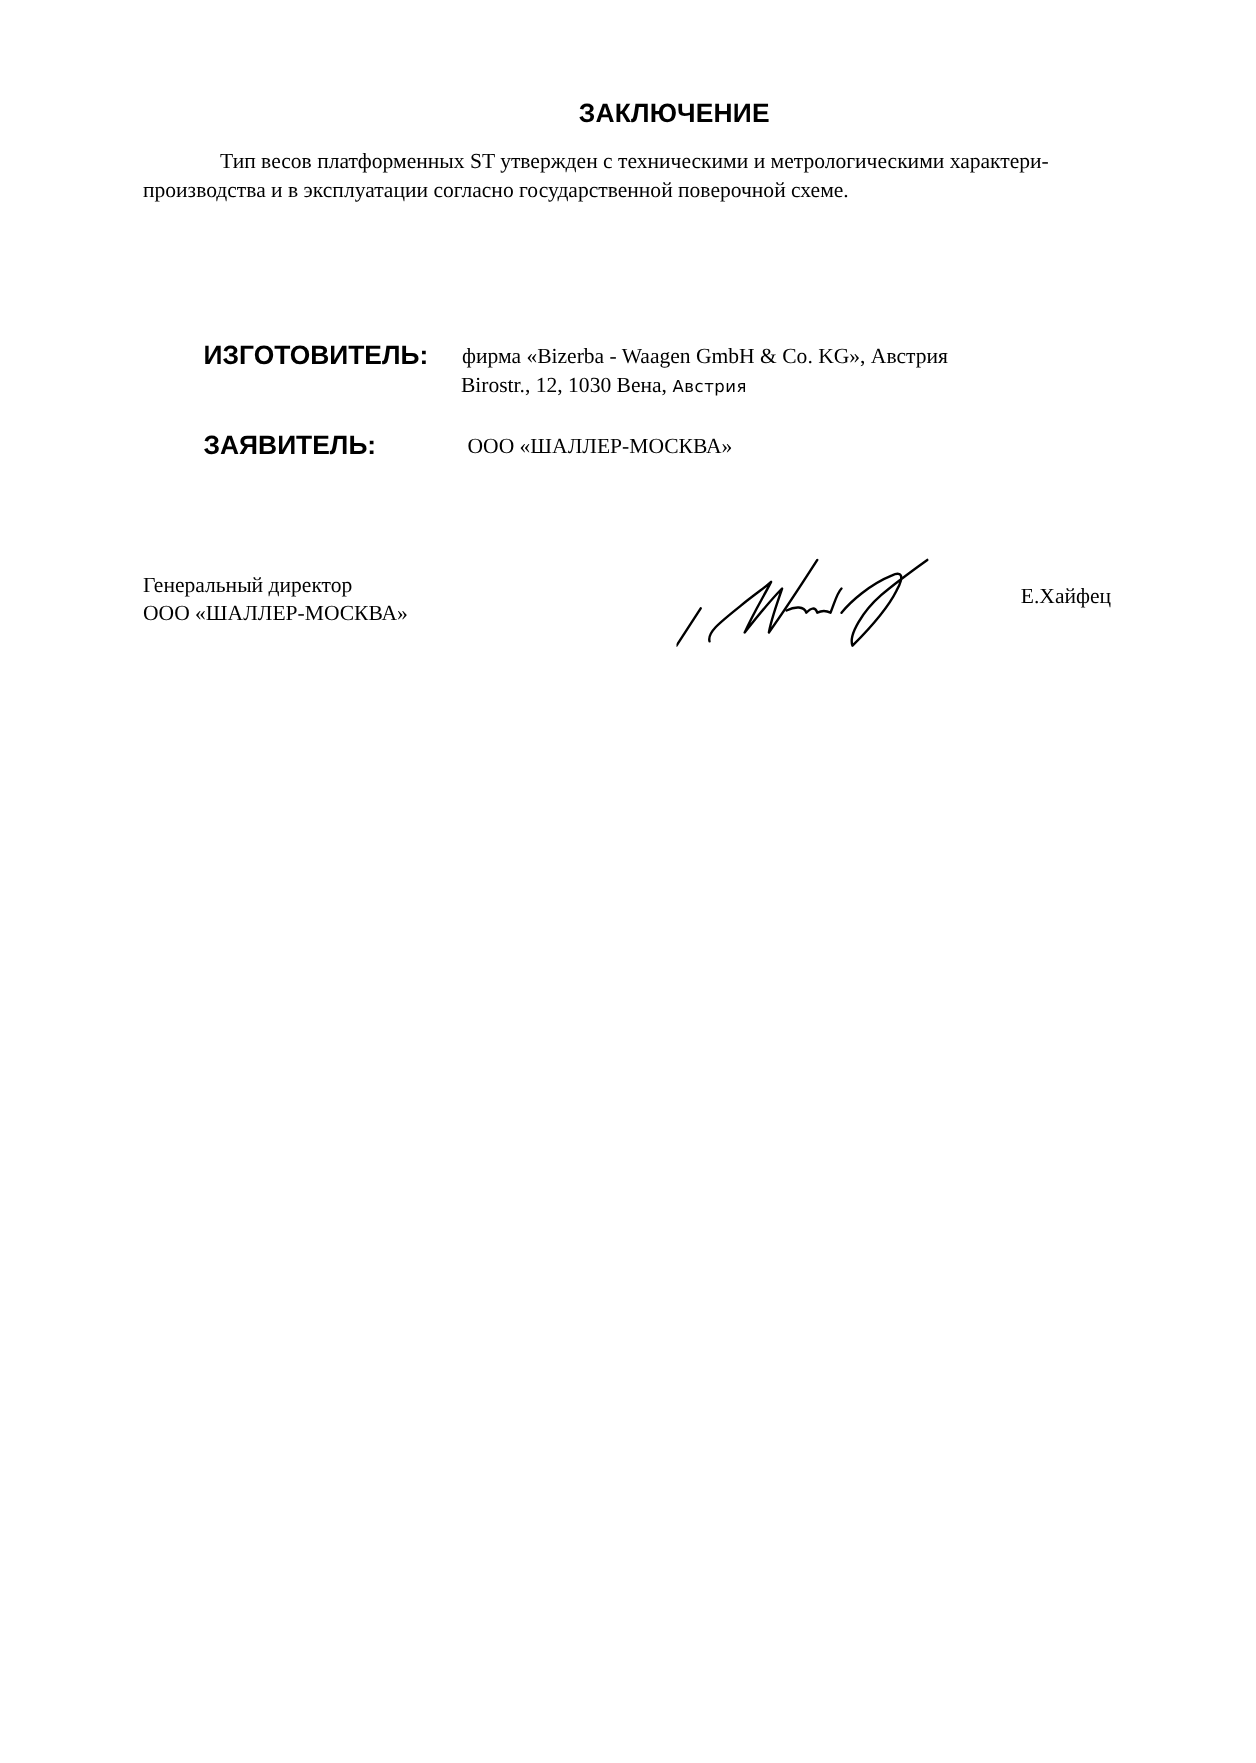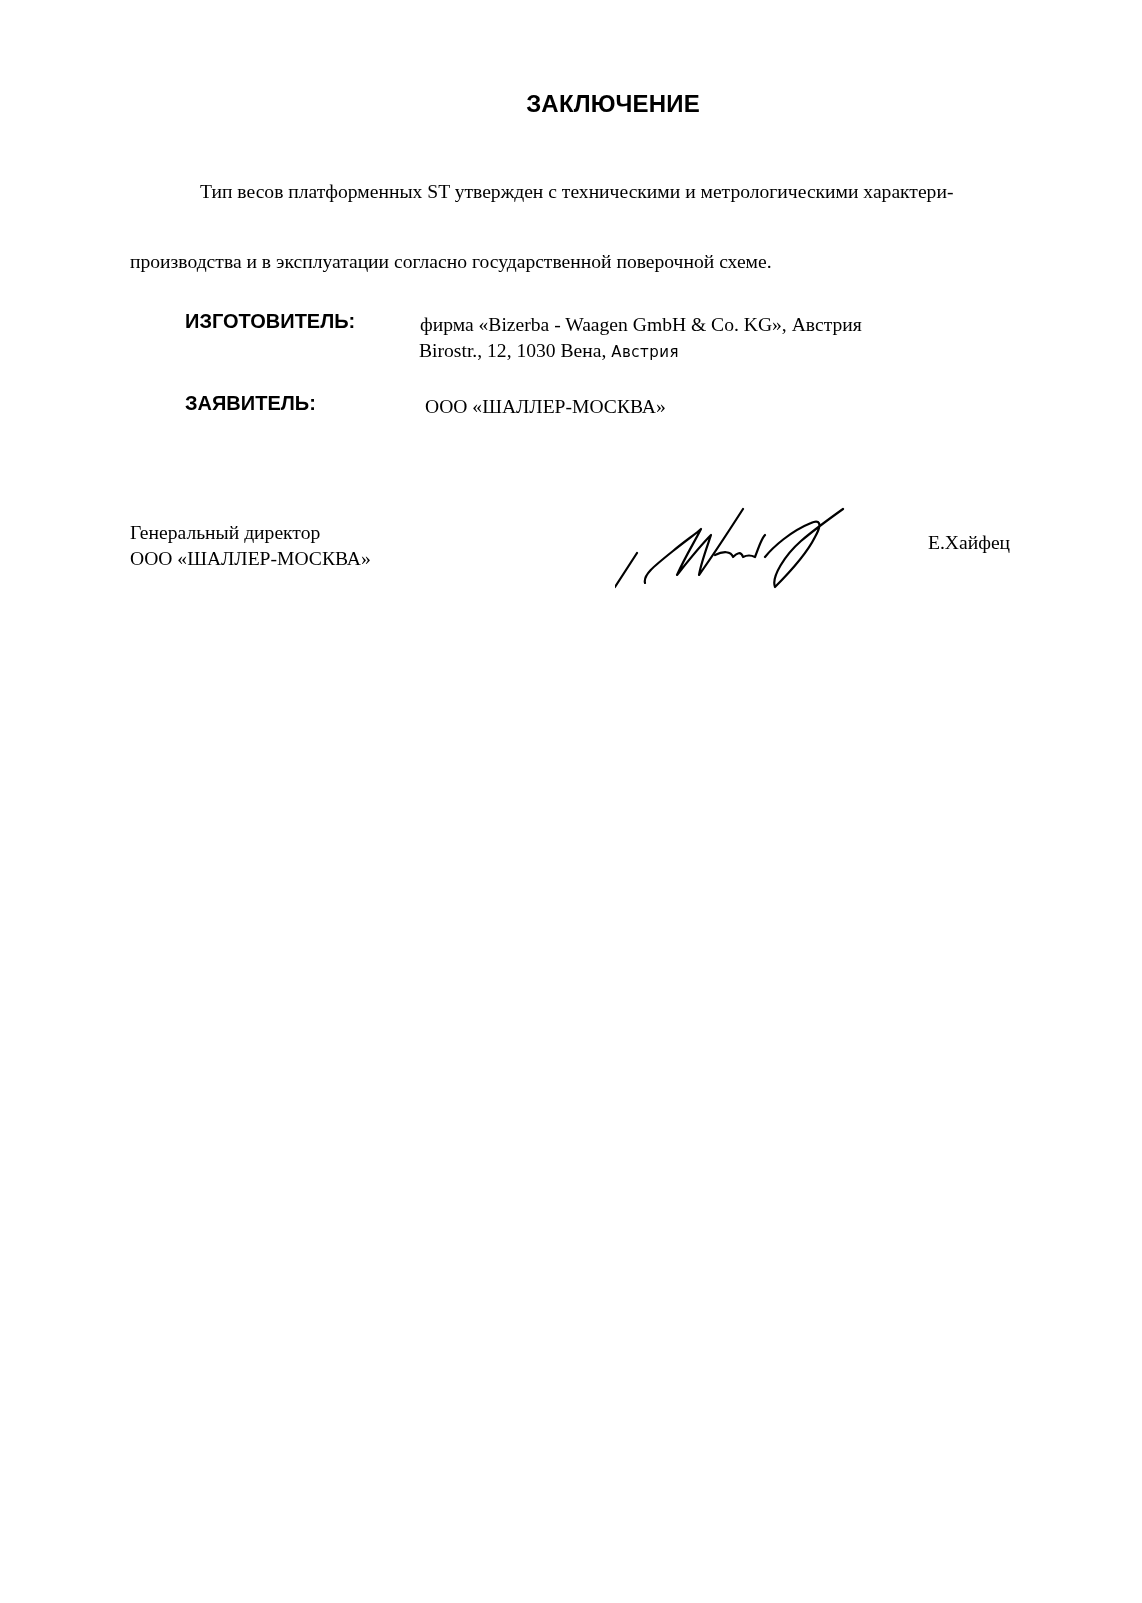--- a/index.html
+++ b/index.html
@@ -40,28 +40,27 @@
     top: 135px;
     width: 960px;
     font-size: 19.6px;
     line-height: 26px;
     text-align: justify;
     text-align-last: left;
   }
   .para span.line {
     display: block;
     white-space: nowrap;
-    margin-top: 44px;
   }
   .para .l1 { text-indent: 70px; }
   .label {
     position: absolute;
     font-family: "Liberation Sans", sans-serif;
     font-weight: bold;
-    font-size: 20px;
+    font-size: 24px;
   }
   .value {
     position: absolute;
     font-size: 19.6px;
     line-height: 26px;
     white-space: nowrap;
   }
   .hand {
     font-family: "DejaVu Sans", sans-serif;
     font-size: 15px;

